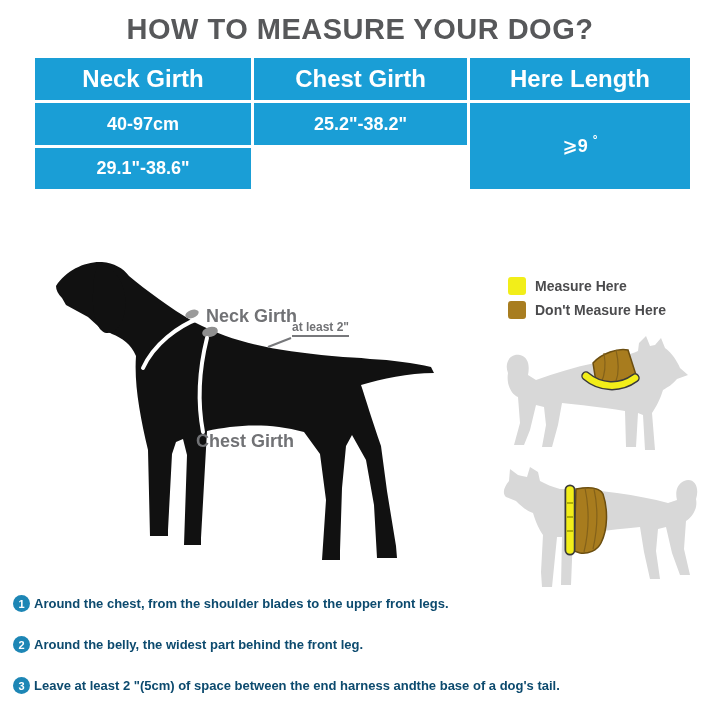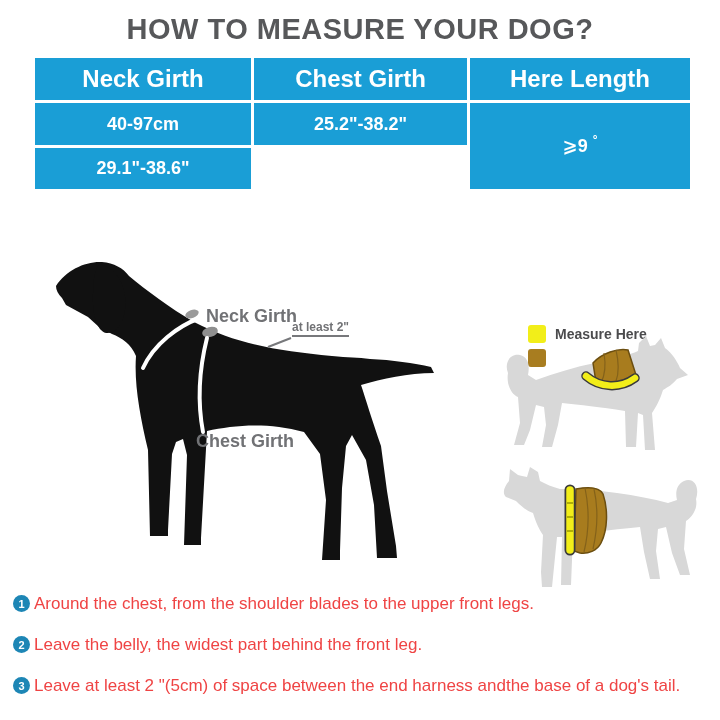--- a/index.html
+++ b/index.html
@@ -19,40 +19,40 @@
   }
   .cell{
     background:#1a9ed6;color:#ffffff;display:flex;align-items:center;justify-content:center;
     font-weight:bold;
   }
   .cell.hdr{font-size:24px;}
   .cell.val{font-size:18px;}
   .cell-back-angle{grid-column:3;grid-row:2 / span 2;font-size:21px;}
   .cell-back-angle .deg{font-size:12px;vertical-align:top;position:relative;top:-6px;margin-left:5px;}
   
-  .legend{position:absolute;left:528px;top:276px;margin-top:48px;}
+  .legend{position:absolute;left:508px;top:276px;}
   .legend-row{display:flex;align-items:center;margin-bottom:5px;height:19px;}
   .swatch{width:18px;height:18px;border-radius:3px;margin-right:9px;flex:0 0 auto;}
   .swatch-yellow{background:#f2ee19;}
   .swatch-brown{background:#a87d20;}
   .legend-label{font-size:14px;font-weight:bold;color:#4b4b4d;white-space:nowrap;}
   
   .diag-label{position:absolute;font-weight:bold;color:#717275;white-space:nowrap;}
   .lbl-neck{left:206px;top:306px;font-size:18px;}
   .lbl-clearance{left:292px;top:320px;font-size:12px;border-bottom:2px solid #77787b;padding-bottom:1px;}
   .lbl-chest{left:196px;top:431px;font-size:18px;}
   
   .notes{position:absolute;left:13px;top:595px;width:700px;}
   .note-row{display:flex;align-items:center;height:17px;margin-bottom:24px;}
   .note-badge{
     width:17px;height:17px;border-radius:50%;background:#1d86b5;color:#ffffff;
     font-size:11px;font-weight:bold;display:flex;align-items:center;justify-content:center;
     margin-right:4px;flex:0 0 auto;
   }
-  .note-text{font-size:17px;font-weight:normal;color:#ef4444;white-space:nowrap;}
+  .note-text{font-size:13px;font-weight:bold;color:#0c4a6e;white-space:nowrap;}
   svg{position:absolute;display:block;}
   .dog-svg{left:40px;top:248px;}
   .minidogs-svg{left:500px;top:335px;}
 </style>
 </head>
 <body>
 
 <div class="title">HOW TO MEASURE YOUR DOG?</div>
 
 <div class="mtable">
@@ -105,20 +105,21 @@
 <div class="diag-label lbl-clearance">at least 2"</div>
 <div class="diag-label lbl-chest">Chest Girth</div>
 
 <div class="legend">
   <div class="legend-row">
     <div class="swatch swatch-yellow"></div>
     <div class="legend-label">Measure Here</div>
   </div>
   <div class="legend-row">
     <div class="swatch swatch-brown"></div>
+    <div class="legend-label">Don't Measure Here</div>
   </div>
 </div>
 
 <svg class="minidogs-svg" width="210" height="265" viewBox="0 0 210 265">
 
   <g>
     <path fill="#d8d8d8" d="
       M 95,28
       C 115,22 130,20 138,16
       L 139,8 L 146,1 L 150,11
@@ -173,19 +174,19 @@
   </g>
 </svg>
 
 <div class="notes">
   <div class="note-row">
     <div class="note-badge">1</div>
     <div class="note-text">Around the chest, from the shoulder blades to the upper front legs.</div>
   </div>
   <div class="note-row">
     <div class="note-badge">2</div>
-    <div class="note-text">Leave the belly, the widest part behind the front leg.</div>
+    <div class="note-text">Around the belly, the widest part behind the front leg.</div>
   </div>
   <div class="note-row">
     <div class="note-badge">3</div>
     <div class="note-text">Leave at least 2 "(5cm) of space between the end harness andthe base of a dog's tail.</div>
   </div>
 </div>
 
 </body></html>

